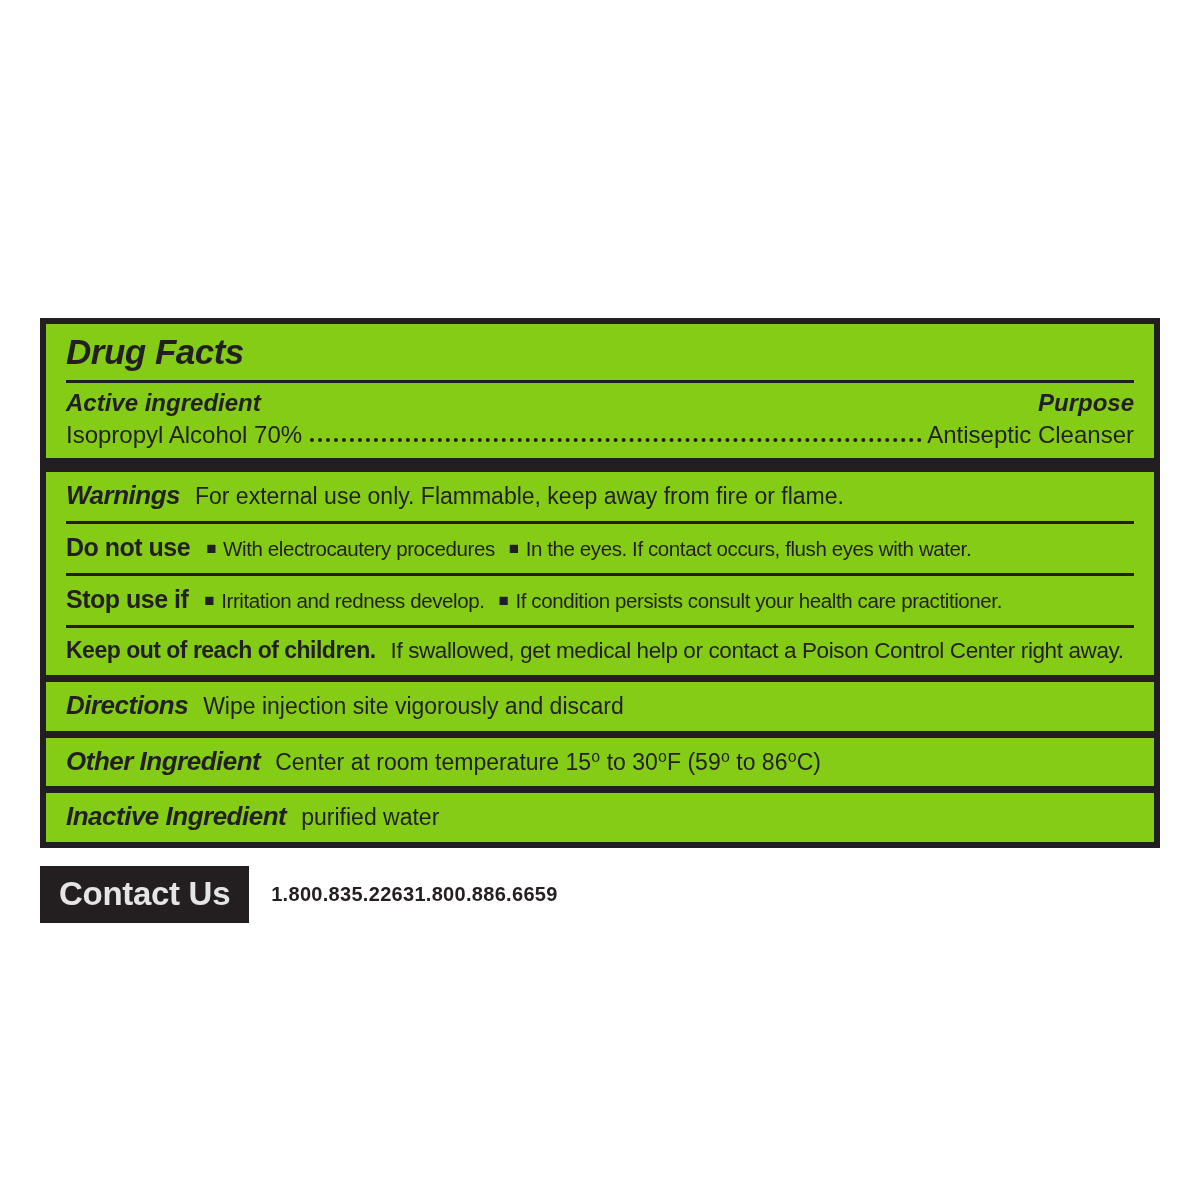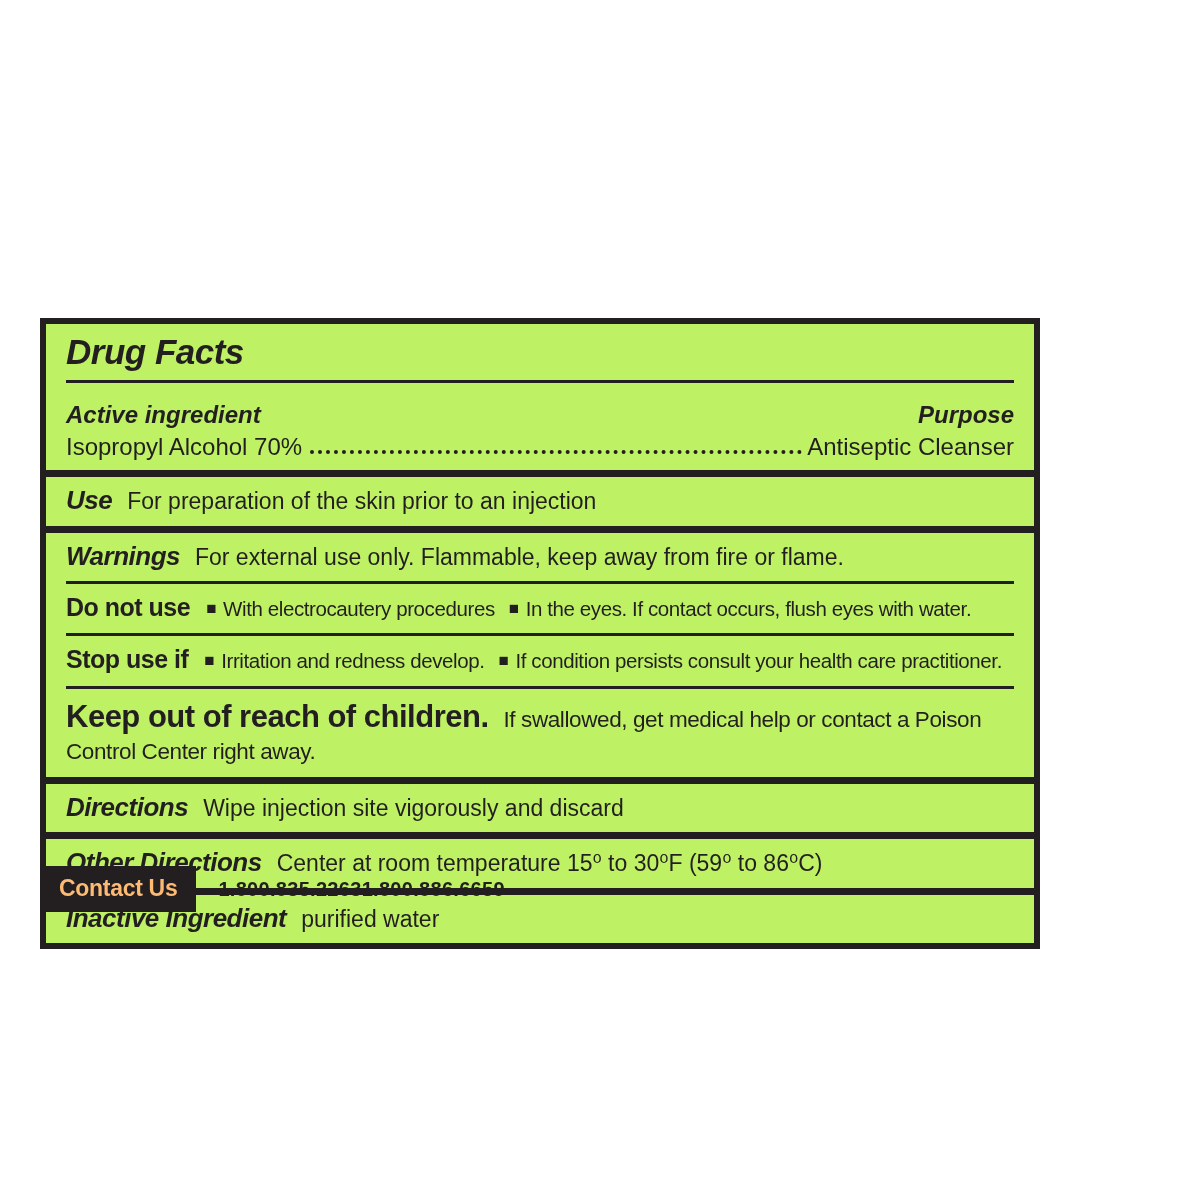--- a/index.html
+++ b/index.html
@@ -13,24 +13,24 @@
     height: 1200px;
     background: #ffffff;
     font-family: "Liberation Sans", "DejaVu Sans", sans-serif;
     color: #231f20;
     overflow: hidden;
   }
   .facts-box {
     position: absolute;
     left: 40px;
     top: 318px;
-    width: 1000px;
+    width: 1120px;
     box-sizing: border-box;
     border: 6px solid #231f20;
-    background: #bef264;
+    background: #84cc16;
     padding: 0 20px;
   }
   .title-row {
     padding: 8px 0 8px 0;
   }
   .title {
     font-size: 35px;
     font-weight: bold;
     font-style: italic;
     letter-spacing: -0.5px;
@@ -40,21 +40,20 @@
     height: 0;
   }
   .bar {
     height: 7px;
     background: #231f20;
     margin: 0 -20px;
   }
   .bi {
     font-weight: bold;
     font-style: italic;
-    margin-top: 12px;
   }
   .b {
     font-weight: bold;
     text-align: right;
   }
   .head-row {
     display: flex;
     justify-content: space-between;
     padding: 6px 0 0 0;
     font-size: 24px;
@@ -91,42 +90,42 @@
     font-size: 25px;
     letter-spacing: -0.5px;
     margin-right: 6px;
   }
   .row.para {
     font-size: 22.5px;
     letter-spacing: -0.4px;
     line-height: 1.35;
   }
   .row.para .h {
-    font-size: 31px;
+    font-size: 23px;
   }
   .sq {
     font-size: 17px;
     vertical-align: 2px;
     margin: 0 7px 0 14px;
   }
   .sq.first {
     margin-left: 10px;
   }
   .contact-strip {
     position: absolute;
     left: 40px;
     top: 866px;
     display: flex;
     align-items: center;
   }
   .contact-badge {
     background: #231f20;
-    color: #fdba74;
-    font-weight: bold;
-    font-size: 23px;
+    color: #e5e5e5;
+    font-weight: bold;
+    font-size: 33px;
     padding: 9px 19px 10px 19px;
     letter-spacing: -0.3px;
   }
   .phone {
     font-size: 20px;
     font-weight: bold;
     letter-spacing: 0.3px;
   }
   .phone-1 { margin-left: 22px; }
   .phone-2 { }
@@ -150,23 +149,20 @@
     </div>
 
     <div class="leader-row">
       <span>Isopropyl Alcohol 70%</span>
       <span class="dots"></span>
       <span>Antiseptic Cleanser</span>
     </div>
 
     <div class="bar"></div>
 
-    <div class="row">
-      <span class="bi h">Use</span><span>For preparation of the skin prior to an injection</span>
-    </div>
 
     <div class="bar"></div>
 
     <div class="row">
       <span class="bi h">Warnings</span><span>For external use only. Flammable, keep away from fire or flame.</span>
     </div>
 
     <div class="thin-rule"></div>
 
     <div class="row tight">
@@ -187,21 +183,21 @@
 
     <div class="bar"></div>
 
     <div class="row">
       <span class="bi h">Directions</span><span>Wipe injection site vigorously and discard</span>
     </div>
 
     <div class="bar"></div>
 
     <div class="row">
-      <span class="bi h">Other Directions</span><span>Center at room temperature 15⁰ to 30⁰F (59⁰ to 86⁰C)</span>
+      <span class="bi h">Other Ingredient</span><span>Center at room temperature 15⁰ to 30⁰F (59⁰ to 86⁰C)</span>
     </div>
 
     <div class="bar"></div>
 
     <div class="row">
       <span class="bi h">Inactive Ingredient</span><span>purified water</span>
     </div>
 
   </div>
 

